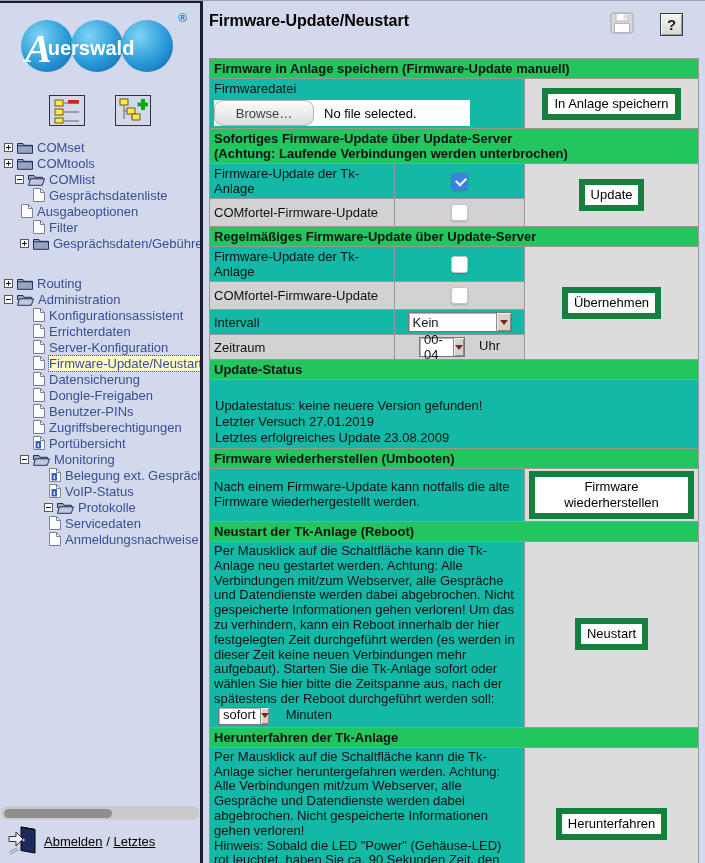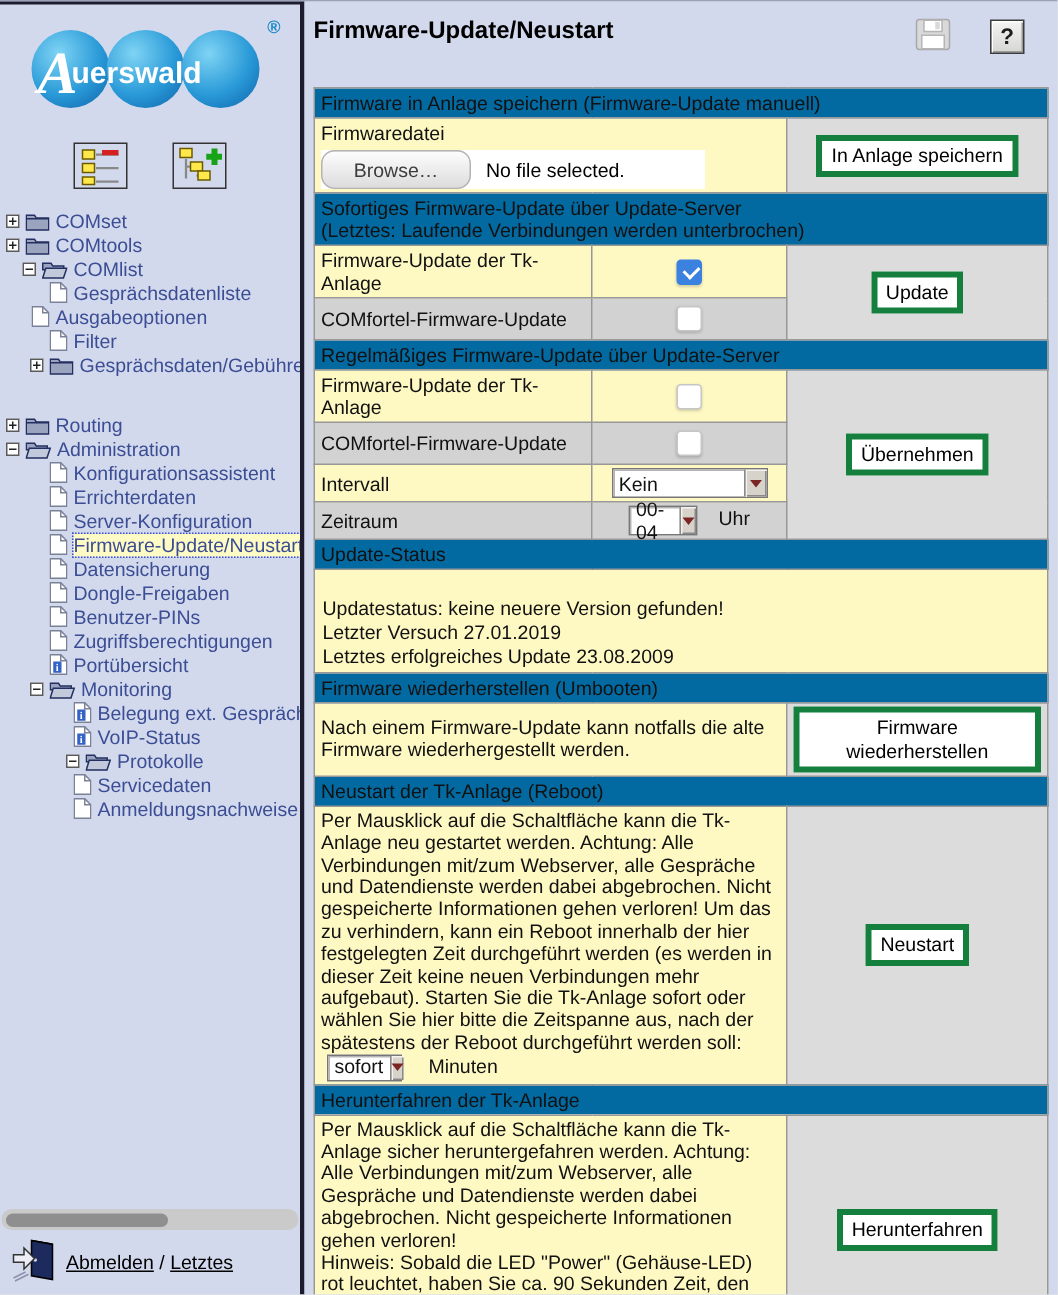--- a/index.html
+++ b/index.html
@@ -46,29 +46,29 @@
   .main { flex:1 1 auto; background:#d3d9ec; overflow:hidden; }
   .main-header { display:flex; align-items:flex-start; padding:11px 22px 0 6px; height:57px; }
   .page-title { font-size:16px; font-weight:700; color:#000; flex:1 1 auto; }
   .hicons { display:flex; gap:26px; align-items:center; }
   .help-btn { width:23px; height:23px; background:linear-gradient(#f4f4f2,#d6d6d2);
               border:1px solid #3c3c3c; box-shadow:inset 1px 1px 0 #fff, inset -1px -1px 0 #9a9a9a;
               font-weight:700; font-size:15px; color:#1c1c1c; display:flex; align-items:center; justify-content:center; }
 
   table.cfg { border-collapse:collapse; margin-left:6px; width:489px; table-layout:fixed; background:#e4e4e4; }
   table.cfg td { border:1px solid #989898; padding:2px 4px; vertical-align:middle; font-size:13px; color:#111; }
-  td.sechead { background:#0369a1; font-weight:400; height:18px; padding-left:3px; }
-  td.bg-a { background:#fef9c3; }
+  td.sechead { background:#22c55e; font-weight:700; height:18px; padding-left:3px; }
+  td.bg-a { background:#14b8a6; }
   td.bg-b { background:#d2d2d2; }
   td.btncell { background:#dcdcdc; text-align:center; }
   td.cbcell { text-align:center; }
   td.rowh { height:28px;margin-left:21px; }
   td.rowh-sm { height:24px; }
 
-  .btn { display:inline-block; background:#fff; border:4px solid #15803d; font-size:13px;
+  .btn { display:inline-block; background:#fff; border:6px solid #15803d; font-size:13px;
          color:#000; padding:2px 6px; line-height:16px; cursor:default; }
 
   .filectl { margin-top:4px; width:256px; height:26px; background:#fff; display:flex; align-items:center; }
   .browse { height:26px; width:100px; border:1px solid #b3b3b3; border-radius:9px;
             background:linear-gradient(#fdfdfd,#dcdcdc); color:#3c3c3c; font-size:13px;
             display:flex; align-items:center; justify-content:center; }
   .filemsg { padding-left:10px; color:#000; }
 
   .fsel { display:inline-flex; align-items:center; height:20px; background:#fff;
           border:1px solid #777; box-shadow:inset 1px 1px 0 #b5b5b5; vertical-align:middle; }
@@ -442,21 +442,21 @@
           </div>
         </td>
         <td class="btncell">
           <span class="btn">In Anlage speichern</span>
         </td>
       </tr>
 
       <tr>
             <td class="sechead" colspan="3" style="height:30px">
         <div>Sofortiges Firmware-Update über Update-Server</div>
-        <div>(Letztes: Laufende Verbindungen werden unterbrochen)</div>
+        <div>(Achtung: Laufende Verbindungen werden unterbrochen)</div>
       </td>
           </tr>
       <tr>
         <td class="bg-a rowh">Firmware-Update der Tk-Anlage</td>
         <td class="bg-a cbcell">
           <span class="cb checked"></span>
         </td>
         <td class="btncell" rowspan="2">
           <span class="btn">Update</span>
         </td>

